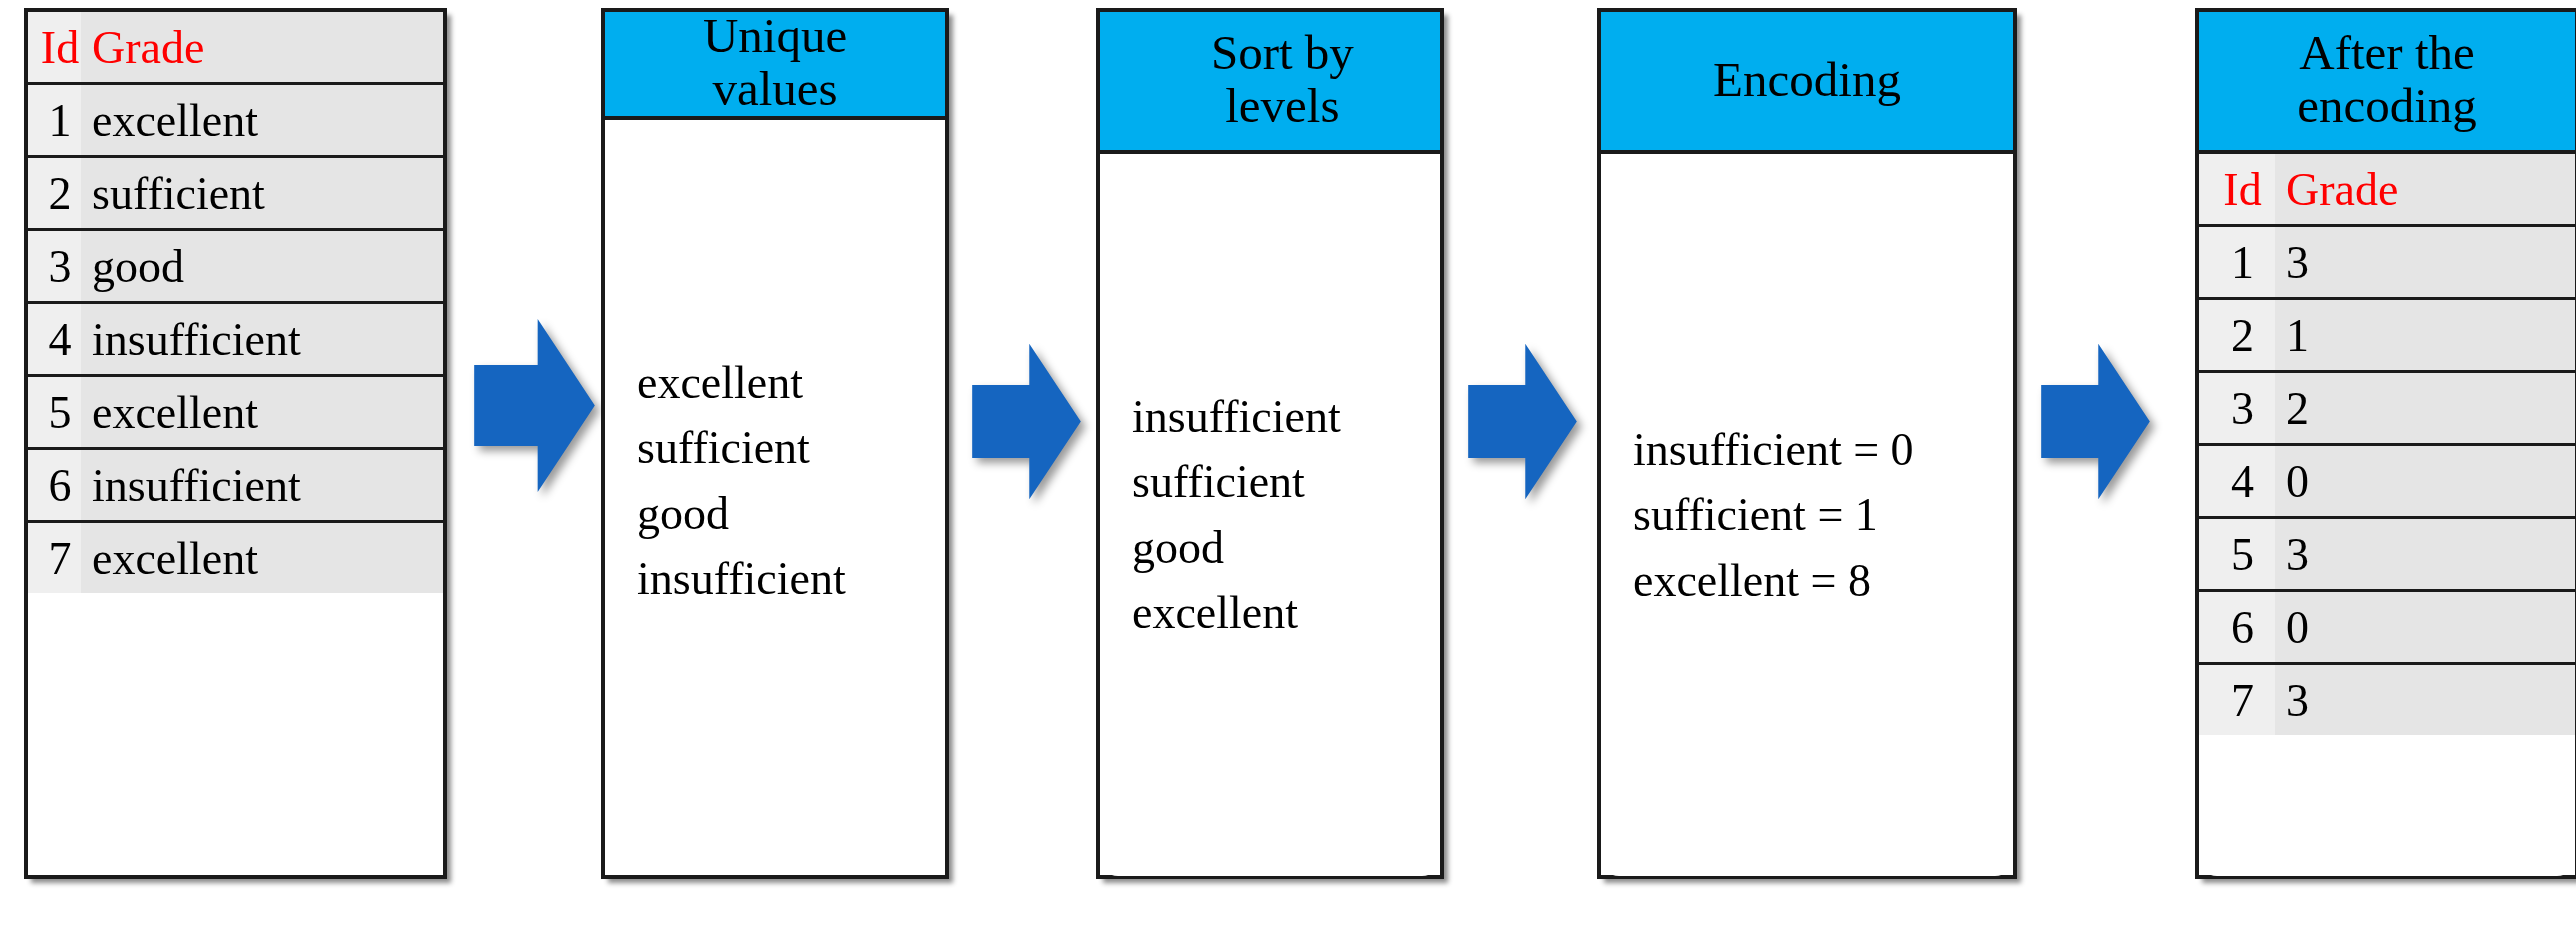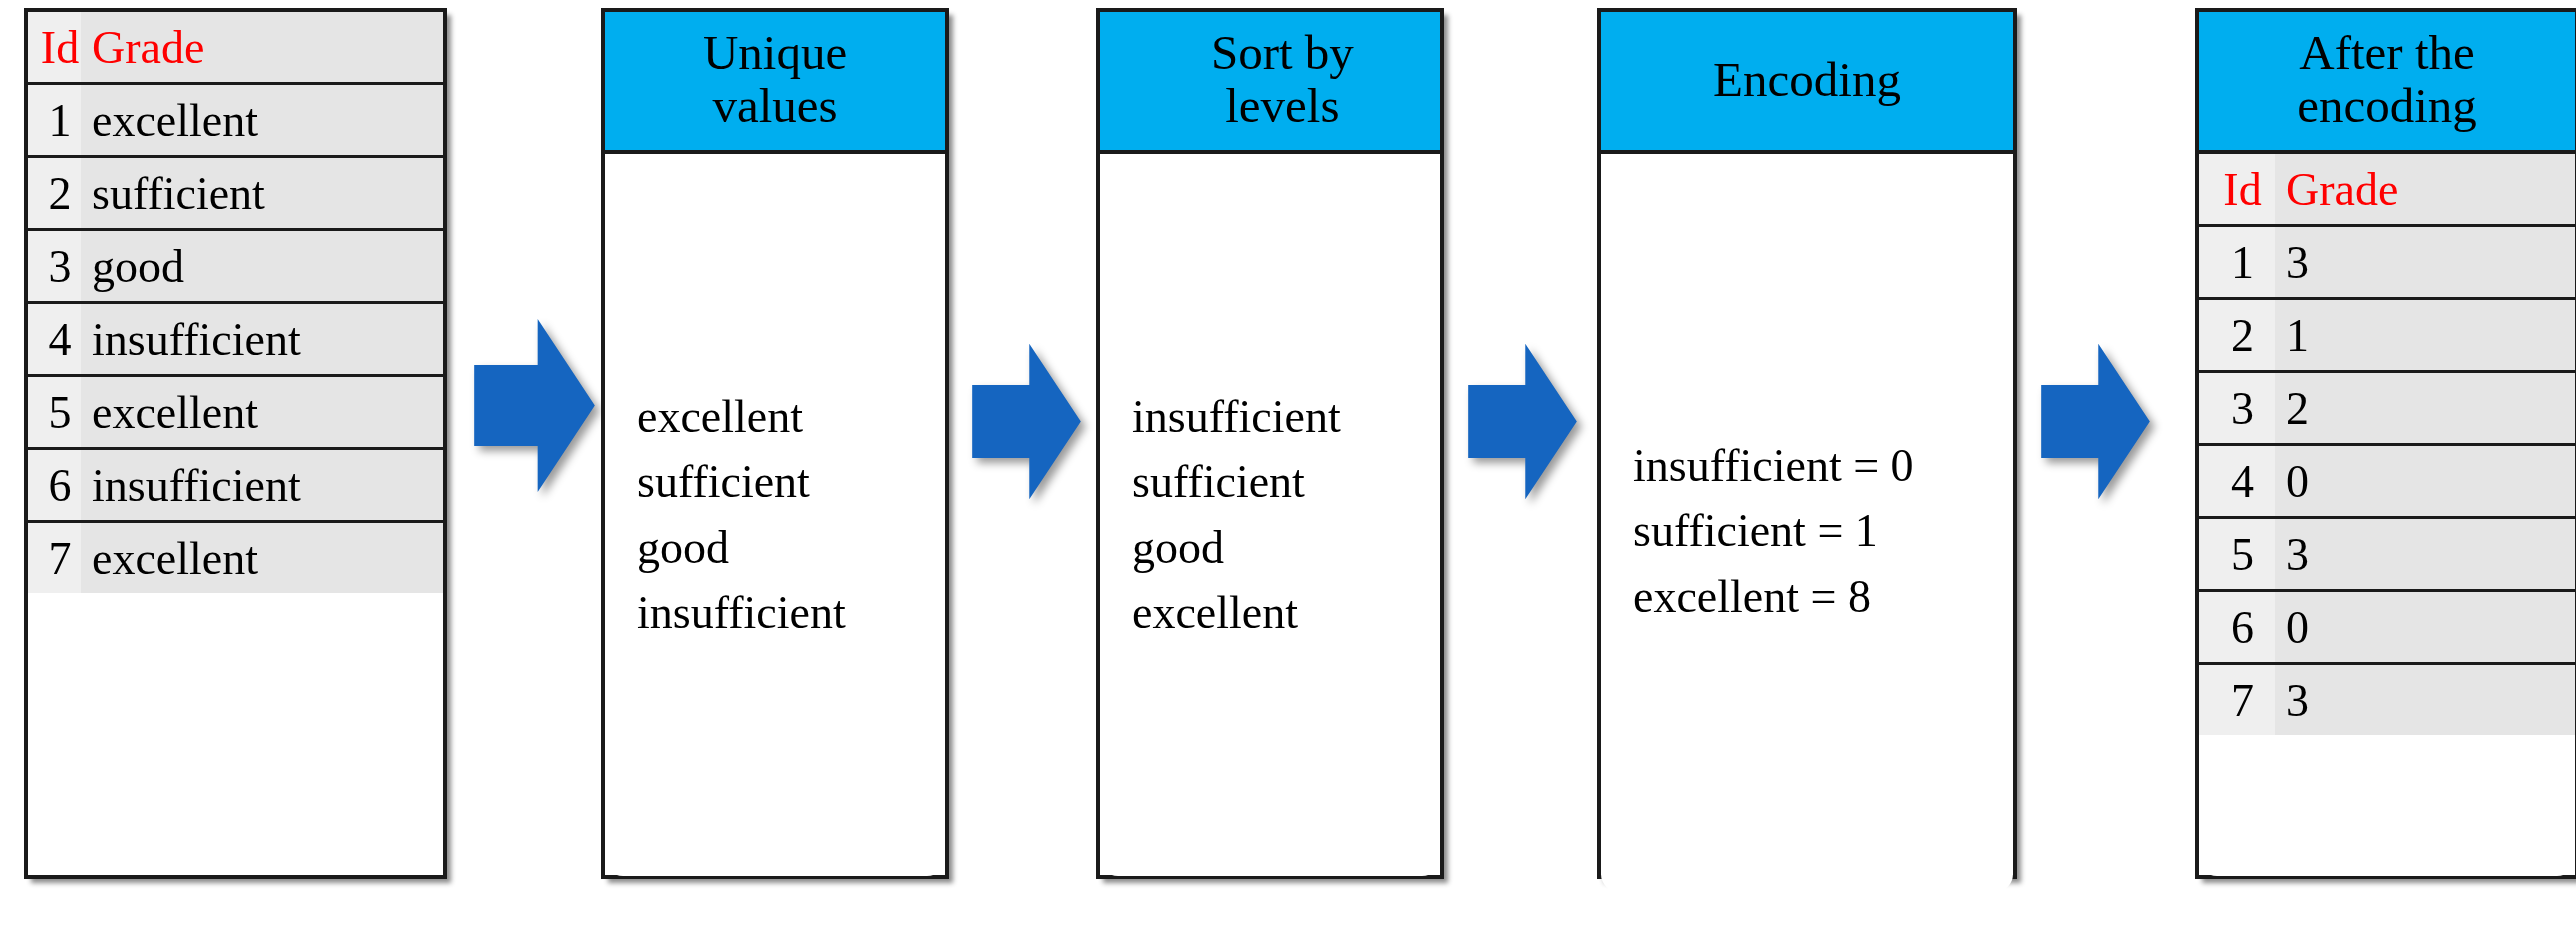--- a/index.html
+++ b/index.html
@@ -157,21 +157,21 @@
     </div>
   </div>
 
   <div class="arrow" style="left:471px; top:317px; width:127px; height:177px;">
     <svg width="127" height="177" viewBox="0 0 160 222" xmlns="http://www.w3.org/2000/svg">
       <polygon points="4,60 84,60 84,2 156,111 84,220 84,162 4,162" fill="#1565C0"></polygon>
     </svg>
   </div>
 
   <div class="panel" style="left:601px; top:8px; width:348px; height:871px;">
-    <div class="panel-header" style="height:142px;">Unique
+    <div class="panel-header" style="height:108px;">Unique
 values</div>
     <div class="panel-body" style="height:722px;">
       <div class="text-list">
         <span class="line">excellent</span>
         <span class="line">sufficient</span>
         <span class="line">good</span>
         <span class="line">insufficient</span>
       </div>
     </div>
   </div>
@@ -196,21 +196,21 @@
   </div>
 
   <div class="arrow" style="left:1465px; top:342px; width:115px; height:159px;">
     <svg width="115" height="159" viewBox="0 0 145 200" xmlns="http://www.w3.org/2000/svg">
       <polygon points="4,54 76,54 76,2 141,100 76,198 76,146 4,146" fill="#1565C0"></polygon>
     </svg>
   </div>
 
   <div class="panel" style="left:1597px; top:8px; width:420px; height:871px;">
     <div class="panel-header" style="height:142px;">Encoding</div>
-    <div class="panel-body" style="height:722px;margin-top:16px;">
+    <div class="panel-body" style="height:722px;">
       <div class="text-list">
         <span class="line">insufficient = 0</span>
         <span class="line">sufficient = 1</span>
         <span class="line">excellent = 8</span>
       </div>
     </div>
   </div>
 
   <div class="arrow" style="left:2038px; top:342px; width:115px; height:159px;">
     <svg width="115" height="159" viewBox="0 0 145 200" xmlns="http://www.w3.org/2000/svg">

